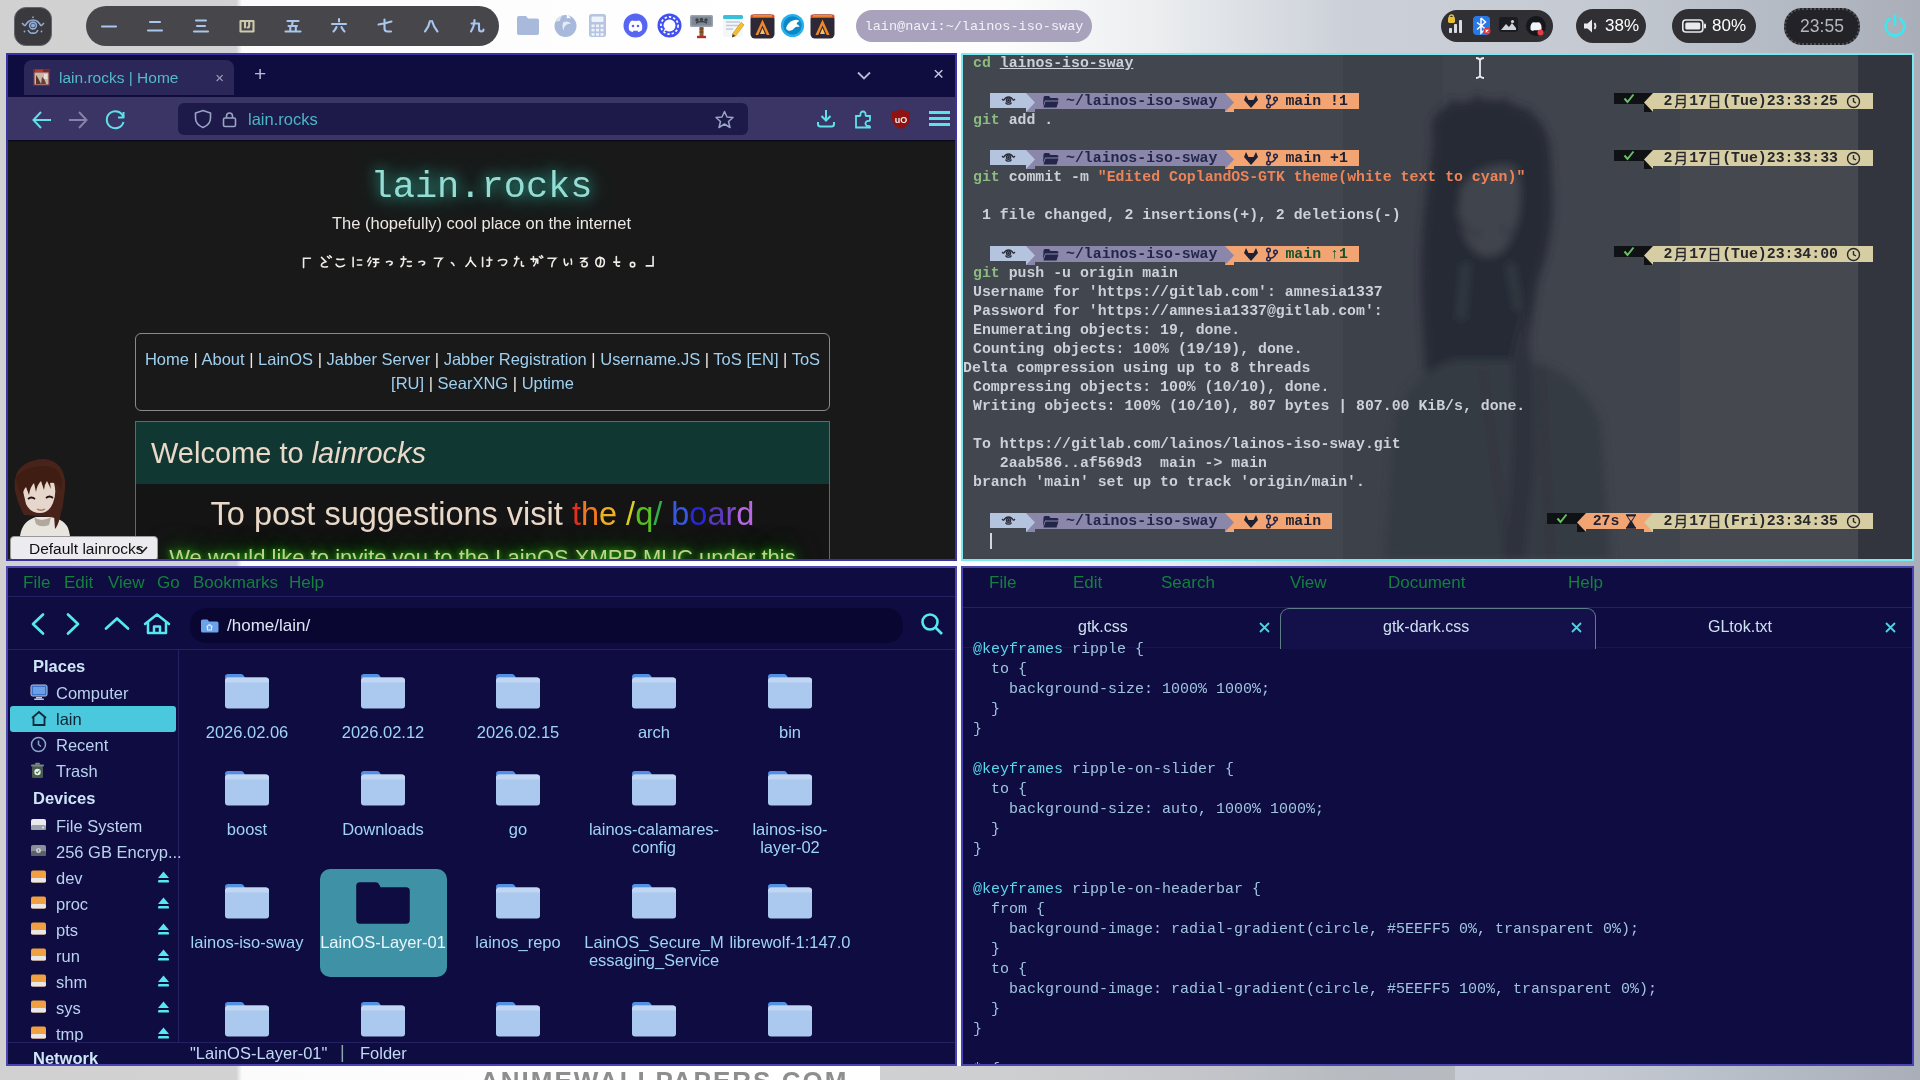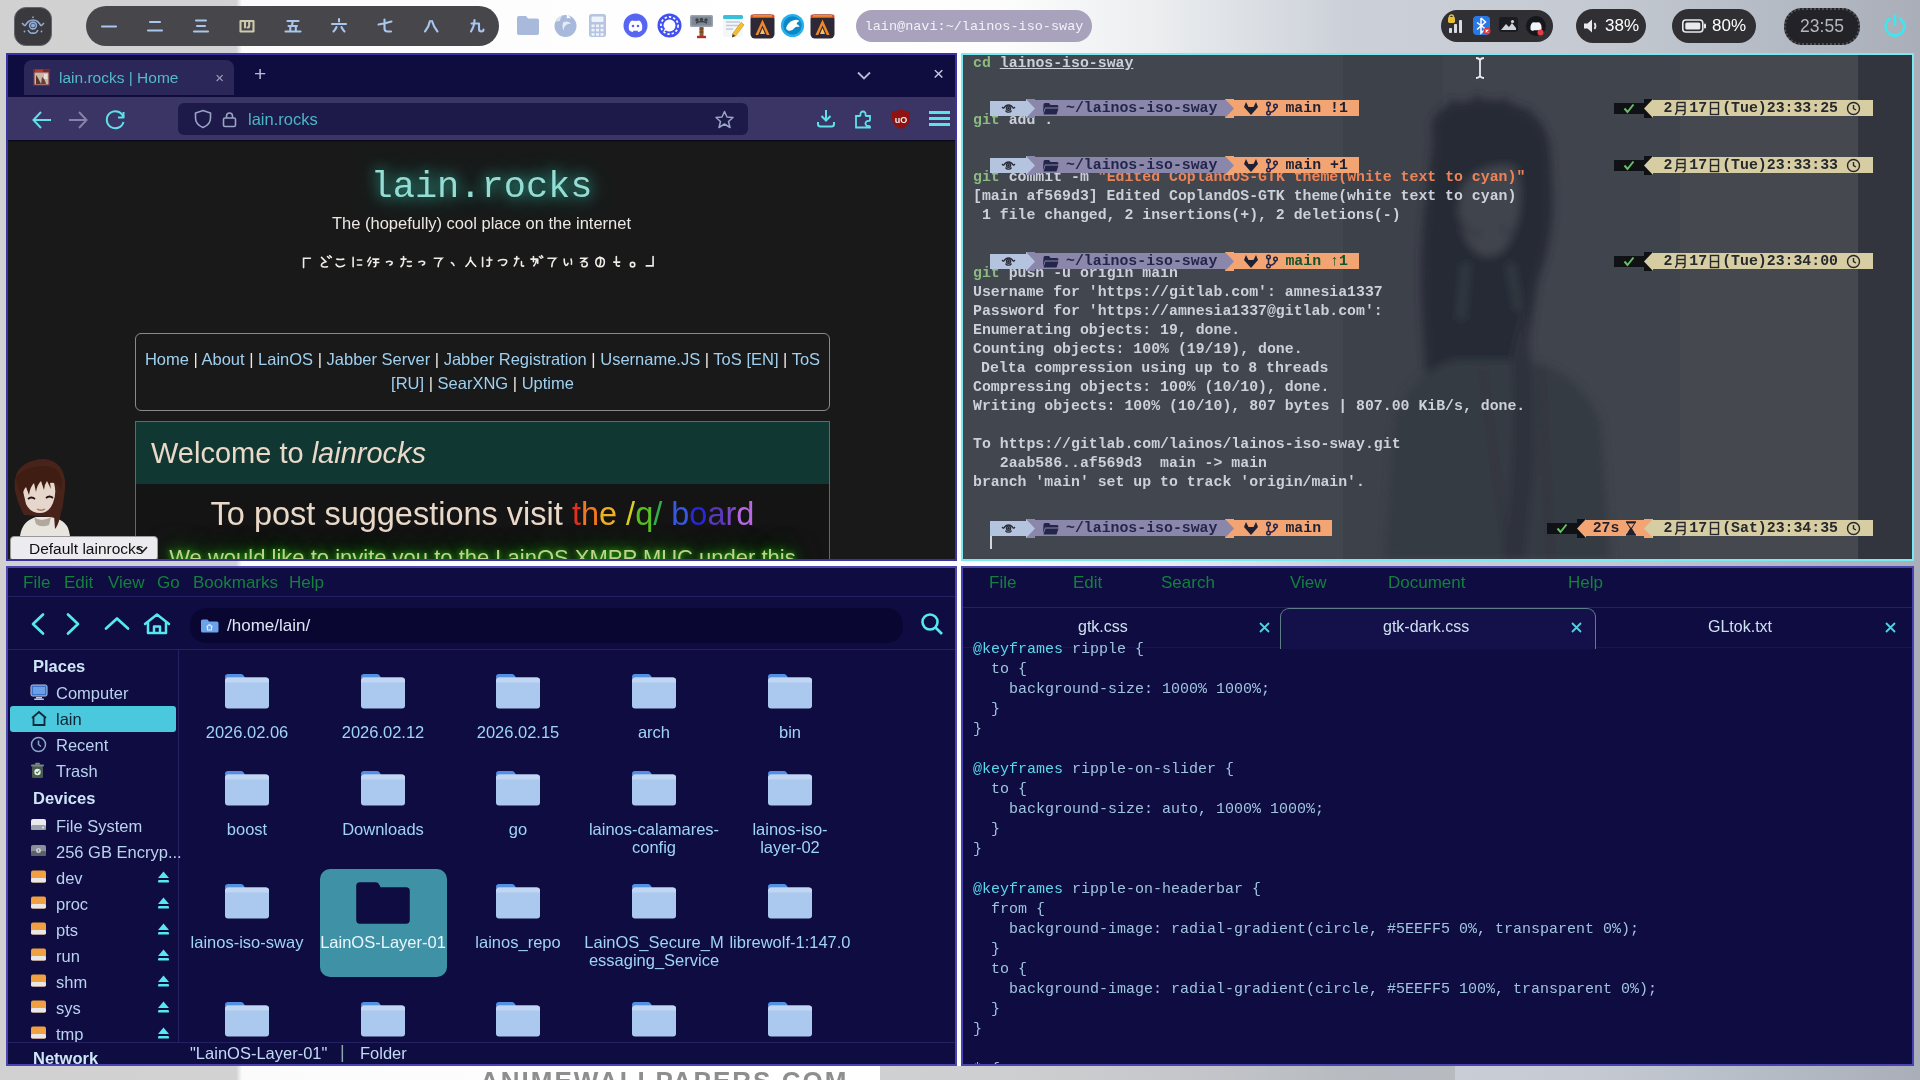--- a/index.html
+++ b/index.html
@@ -16,21 +16,21 @@
 #tabbar{position:absolute;left:0;top:0;width:947px;height:42px;background:#0f0c40}
 #atab{position:absolute;left:16px;top:5px;width:210px;height:35px;background:#2b2759;border-radius:8px 8px 0 0;display:flex;align-items:center}
 #navbar{position:absolute;left:0;top:42px;width:947px;height:44px;background:#3b3565;border-bottom:1px solid #0a081f;border-top:1px solid #3c3c3a}
 #urlbar{position:absolute;left:170px;top:48px;width:570px;height:32px;background:#1d1949;border-radius:6px;display:flex;align-items:center}
 #bcontent{position:absolute;left:0;top:87px;width:947px;height:417px;background:#191919;overflow:hidden}
 
 #term{left:961px;top:53px;width:953px;height:508px;border-color:#7beaf0;background:#42464f;overflow:hidden}
 #term .t{position:absolute;font-family:"Liberation Mono",monospace;font-size:14.85px;font-weight:bold;color:#ccd0d8;white-space:pre}
 .g{color:#8cbb80}.org{color:#ec8458}
 a1{color:#9fd0f0}
-.pr{position:absolute;height:30px;display:flex;align-items:center}
+.pr{position:absolute;height:30px;display:flex;align-items:flex-start}
 .pr span{display:flex;align-items:center}
 .ptx{font-family:"Liberation Mono",monospace;font-size:14.85px;font-weight:bold;color:#23264a}
 
 #files{left:6px;top:566px;width:951px;height:500px;border-color:#4a44b0}
 
 #editor{left:961px;top:566px;width:953px;height:500px;border-color:#4a44b0}
 .menu{position:absolute;top:0;left:0;right:0;height:28px;color:#15803d;font-size:17px}
 .menu span{position:absolute;top:5px}
 #sidebar div{white-space:nowrap}
 .code{position:absolute;font-family:"Liberation Mono",monospace;font-size:15px;line-height:20px;color:#9fc4de;white-space:pre}
@@ -393,28 +393,27 @@
     </g>
     <defs>
         <filter id="bl" x="-20%" y="-20%" width="140%" height="140%">
           <feGaussianBlur stdDeviation="4.5"></feGaussianBlur>
         </filter>
       </defs>
   </svg>
   <div class="t" style="left:10px;top:0"><span class="g">cd</span> <span style="text-decoration:underline">lainos-iso-sway</span></div>
   <div class="t" style="left:10px;top:57px"><span class="g">git</span> add .</div>
   <div class="t" style="left:10px;top:114px"><span class="g">git</span> commit -m <span class="org">"Edited CoplandOS-GTK theme(white text to cyan)"</span></div>
-  <div class="t" style="left:10px;top:133px">[main af569d3] Edited CoplandOS-GTK theme(white text to cyan)</div>
   <div class="t" style="left:10px;top:152px"> 1 file changed, 2 insertions(+), 2 deletions(-)</div>
   <div class="t" style="left:10px;top:210px"><span class="g">git</span> push -u origin main</div>
   <div class="t" style="left:10px;top:229px">Username for 'https://gitlab.com': amnesia1337</div>
   <div class="t" style="left:10px;top:248px">Password for 'https://amnesia1337@gitlab.com':</div>
   <div class="t" style="left:10px;top:267px">Enumerating objects: 19, done.</div>
   <div class="t" style="left:10px;top:286px">Counting objects: 100% (19/19), done.</div>
-  <div class="t" style="left:18px;top:305px">Delta compression using up to 8 threads</div>
+  <div class="t" style="left:0;top:305px">Delta compression using up to 8 threads</div>
   <div class="t" style="left:10px;top:324px">Compressing objects: 100% (10/10), done.</div>
   <div class="t" style="left:10px;top:343px">Writing objects: 100% (10/10), 807 bytes | 807.00 KiB/s, done.</div>
   <div class="t" style="left:10px;top:381px">To https://gitlab.com/lainos/lainos-iso-sway.git</div>
   <div class="t" style="left:10px;top:400px">   2aab586..af569d3  main -&gt; main</div>
   <div class="t" style="left:10px;top:419px">branch 'main' set up to track 'origin/main'.</div>
   <div class="abs" style="left:27px;top:478px;width:2px;height:16px;background:#d2d6dd"></div>
 
   <div class="pr" style="left:6px;top:38px">
 <span style="width:7px;background:#474b54"></span>
       <span style="width:7px;background:#51555e"></span>
@@ -723,21 +722,21 @@
 <span style="background:#d6cda2;padding:0 12px 0 10px;gap:2px">
         <span class="ptx" style="color:#26282e">2</span>
         <svg width="13" height="15" viewBox="0 0 13 15" fill="none" stroke="#26282e" stroke-width="1.4">
           <path d="M3 1.5 H11 V11.5 Q11 13.8 8.5 13.8 M3 1.5 V9 Q3 12 1.2 13.8 M3 5.5 H11 M3 9.5 H11"></path>
         </svg>
         <span class="ptx" style="color:#26282e">17</span>
         <svg width="11" height="15" viewBox="0 0 11 15" fill="none" stroke="#26282e" stroke-width="1.4">
           <rect x="1.5" y="1.5" width="8" height="12"></rect>
           <path d="M1.5 7.5 H9.5"></path>
         </svg>
-        <span class="ptx" style="color:#26282e">(Sat)23:34:35</span>
+        <span class="ptx" style="color:#26282e">(Fri)23:34:35</span>
         <span style="width:4px"></span>
         <svg width="15" height="15" viewBox="0 0 15 15" fill="none" stroke="#26282e" stroke-width="1.4">
           <circle cx="7.5" cy="7.5" r="6"></circle>
           <path d="M7.5 4 V7.5 L10 9"></path>
         </svg>
       </span>
 <span style="width:7px;background:#b9b190"></span>
       <span style="width:7px;background:#9a947b"></span>
       <span style="width:7px;background:#756f63"></span>
       <span style="width:7px;background:#514d45"></span>

